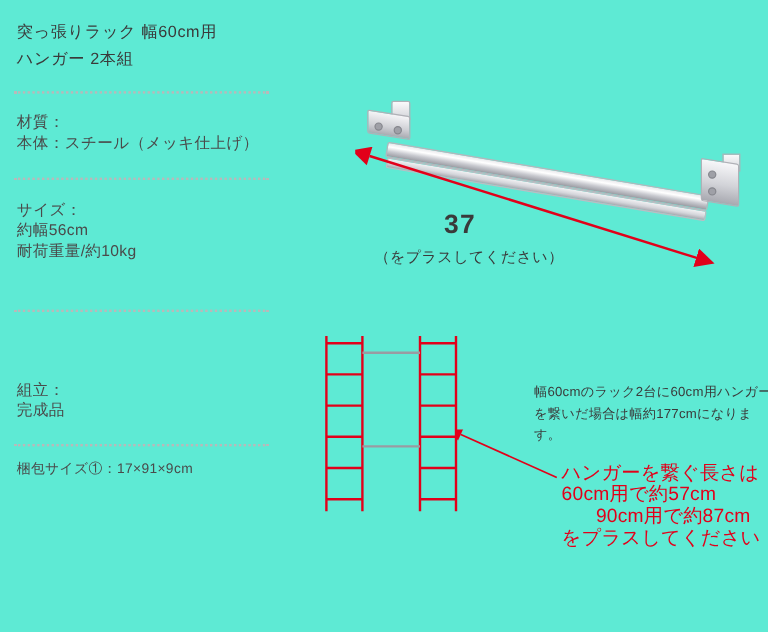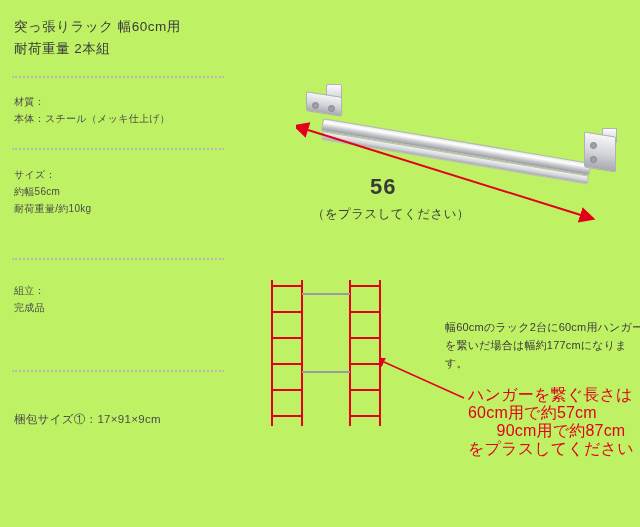--- a/index.html
+++ b/index.html
@@ -11,21 +11,21 @@
     height: 527px;
     background: #ffffff;
     font-family: "Liberation Sans", sans-serif;
     color: #333333;
     overflow: hidden;
   }
   #page {
     position: relative;
     width: 640px;
     height: 527px;
-    background: #bef264;
+    background: #5eead4;
   }
 
   
   .title-block {
     position: absolute;
     left: 14px;
     top: 16px;
     width: 300px;
     font-size: 13.5px;
     line-height: 22px;
@@ -43,29 +43,29 @@
   }
   .dot1 { top: 76px; }
   .dot2 { top: 148px; }
   .dot3 { top: 258px; }
   .dot4 { top: 370px; }
 
   
   .spec {
     position: absolute;
     left: 14px;
-    font-size: 10px;
+    font-size: 13px;
     line-height: 17px;
     color: #4a4a4a;
     letter-spacing: 0.3px;
   }
   .spec-material { top: 93px; }
   .spec-size { top: 166px; }
-  .spec-assembly { top: 282px; }
-  .spec-package { top: 383px; font-size: 11.5px; margin-top: 28px; }
+  .spec-assembly { top: 316px; }
+  .spec-package { top: 383px; font-size: 11.5px; }
 
   
   .photo-area {
     position: absolute;
     left: 300px;
     top: 78px;
     width: 326px;
     height: 150px;
   }
   
@@ -224,21 +224,21 @@
 
   .nowrap { white-space: pre; }
 </style>
 </head>
 <body>
 
 <div id="page">
 
   <div class="title-block">
     <div>突っ張りラック 幅60cm用</div>
-    <div>耐荷重量  2本組</div>
+    <div>ハンガー  2本組</div>
   </div>
 
   <div class="dotted dot1"></div>
   <div class="dotted dot2"></div>
   <div class="dotted dot3"></div>
   <div class="dotted dot4"></div>
 
   <div class="spec spec-material nowrap">材質：
 本体：スチール（メッキ仕上げ）</div>
   <div class="spec spec-size nowrap">サイズ：
@@ -269,21 +269,21 @@
     <defs>
       <marker id="arrA" markerWidth="10" markerHeight="10" refX="8" refY="4" orient="auto">
         <path d="M8,0 L0,4 L8,8 z" fill="#e2001a"></path>
       </marker>
       <marker id="arrB" markerWidth="10" markerHeight="10" refX="2" refY="4" orient="auto">
         <path d="M0,0 L8,4 L0,8 z" fill="#e2001a"></path>
       </marker>
     </defs>
     <line x1="12" y1="12" x2="288" y2="98" stroke="#e2001a" stroke-width="2" marker-start="url(#arrA)" marker-end="url(#arrB)"></line>
   </svg>
-  <div class="dim-label">56</div>
+  <div class="dim-label">37</div>
   <div class="dim-sub">（をプラスしてください）</div>
 
   <svg class="diagram" viewBox="0 0 130 150">
 
     <line x1="10" y1="2" x2="10" y2="148" stroke="#e2001a" stroke-width="2"></line>
     <line x1="40" y1="2" x2="40" y2="148" stroke="#e2001a" stroke-width="2"></line>
     <line x1="10" y1="8" x2="40" y2="8" stroke="#e2001a" stroke-width="2"></line>
     <line x1="10" y1="34" x2="40" y2="34" stroke="#e2001a" stroke-width="2"></line>
     <line x1="10" y1="60" x2="40" y2="60" stroke="#e2001a" stroke-width="2"></line>
     <line x1="10" y1="86" x2="40" y2="86" stroke="#e2001a" stroke-width="2"></line>

